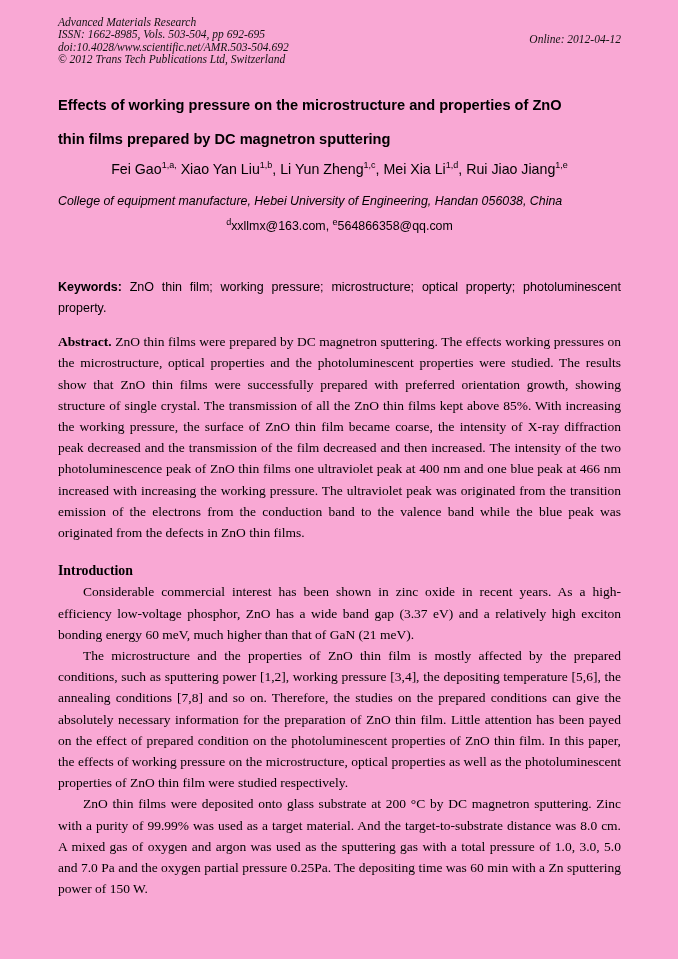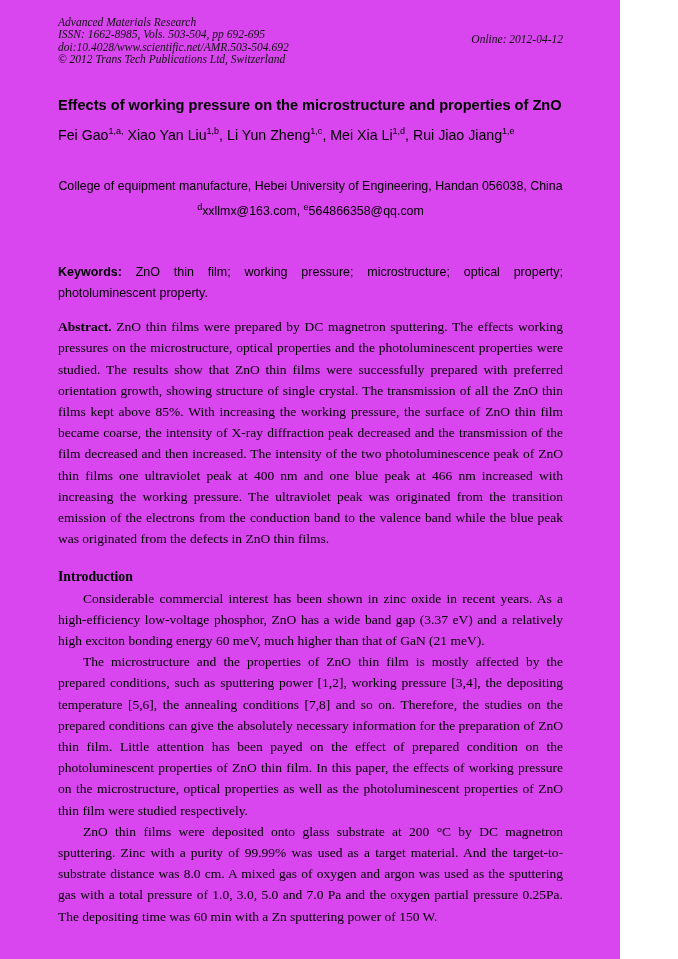--- a/index.html
+++ b/index.html
@@ -7,24 +7,24 @@
     padding: 0;
     background: #ffffff;
   }
   body {
     width: 678px;
     height: 959px;
     overflow: hidden;
   }
   .page {
     box-sizing: border-box;
-    width: 620px;
+    width: 678px;
     height: 959px;
     padding: 16px 57px 0 58px;
-    background: #d946ef;
+    background: #f9a8d4;
     color: #000000;
   }
   
   .jheader {
     display: flex;
     justify-content: space-between;
     align-items: flex-start;
     font-family: "Liberation Serif", serif;
     font-style: italic;
     font-size: 11.5px;
@@ -42,35 +42,36 @@
     white-space: nowrap;
     color: #000;
   }
   .title-line.l1 { margin-top: 31px; }
   .title-line.l2 { margin-top: 18px; }
   
   .authors {
     margin-top: 14px;
     font-family: "Liberation Sans", sans-serif;
     font-size: 14.2px;
+    text-align: center;
     white-space: nowrap;
     color: #000;
   }
   .authors sup, .emails sup {
     font-size: 9px;
     line-height: 0;
   }
   
   .affiliation {
-    margin-top: 36px;
+    margin-top: 17px;
     font-family: "Liberation Sans", sans-serif;
     font-size: 12.4px;
-    text-align: center;
     white-space: nowrap;
     color: #000;
+    font-style: italic;
   }
   .emails {
     margin-top: 8px;
     font-family: "Liberation Sans", sans-serif;
     font-size: 12.4px;
     text-align: center;
     color: #000;
   }
   .email-line { line-height: 20px; }
   
@@ -113,20 +114,21 @@
     <div class="left">
       <div>Advanced Materials Research</div>
       <div>ISSN: 1662-8985, Vols. 503-504, pp 692-695</div>
       <div>doi:10.4028/www.scientific.net/AMR.503-504.692</div>
       <div>© 2012 Trans Tech Publications Ltd, Switzerland</div>
     </div>
     <div class="right">Online: 2012-04-12</div>
   </div>
 
   <div class="title-line l1">Effects of working pressure on the microstructure and properties of ZnO</div>
+  <div class="title-line l2">thin films prepared by DC magnetron sputtering</div>
 
   <div class="authors"><span>Fei Gao<sup>1,a,</sup></span> <span>Xiao Yan Liu<sup>1,b</sup></span>, <span>Li Yun Zheng<sup>1,c</sup></span>, <span>Mei Xia Li<sup>1,d</sup></span>, <span>Rui Jiao Jiang<sup>1,e</sup></span></div>
 
   <div class="affiliation">College of equipment manufacture, Hebei University of Engineering, Handan 056038, China</div>
 
   <div class="emails">
       <div class="email-line"><sup>d</sup>xxllmx@163.com, <sup>e</sup>564866358@qq.com</div>
     </div>
 
   <p class="keywords"><b>Keywords:</b><span> ZnO thin film; working pressure; microstructure; optical property; photoluminescent property.</span></p>

